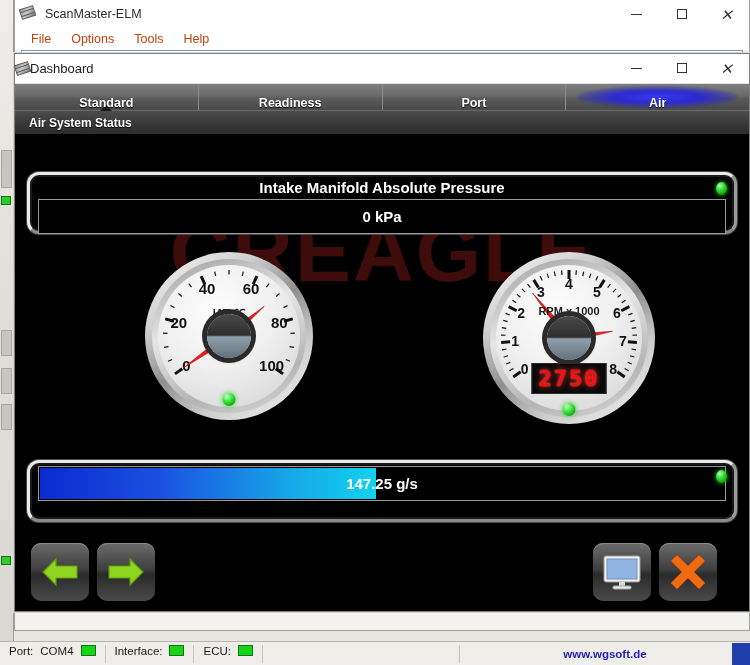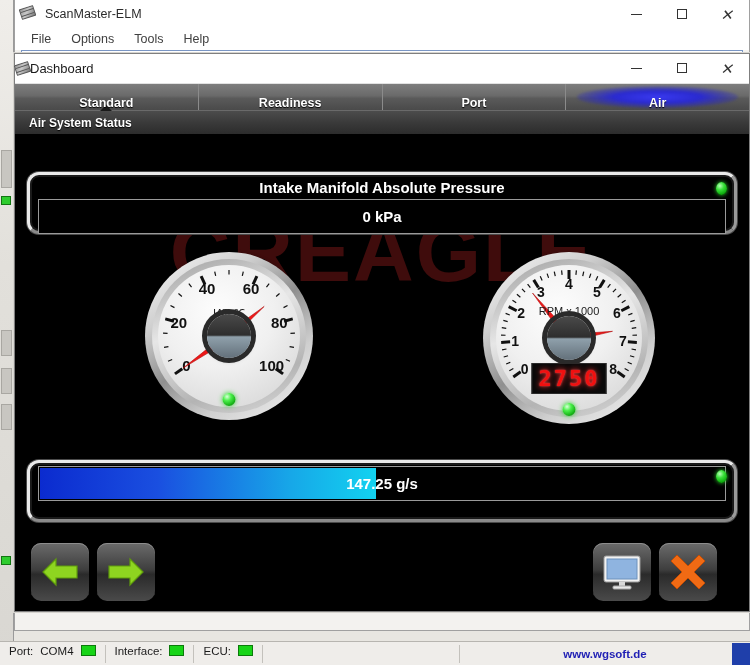--- a/index.html
+++ b/index.html
@@ -44,21 +44,21 @@
   .chip-icon:before { top:3px; } .chip-icon:after { top:7px; }
   .main-title .t-text { font-size: 12.5px; color: #2b2b2b; }
   .wbtns { position: absolute; right: 0; top: 0; height: 28px; display: flex; }
   .wbtn { width: 45px; height: 28px; display:flex; align-items:center; justify-content:center;
           font-size: 13px; color: #333; }
   .glyph-min { display:block; width:11px; height:1px; background:#333; }
   .glyph-max { display:block; width:10px; height:10px; border:1px solid #333; }
   .glyph-x { font-size:15px; line-height:15px; color:#333; }
 
   .menubar { height: 22px; background:#ffffff; display:flex; align-items:center; padding-left:8px; gap:4px; }
-  .menu-item { font-size:12.5px; color:#404040; padding:2px 8px; }
+  .menu-item { font-size:12.5px; color:#c2410c; padding:2px 8px; }
 
   .main-client { position:absolute; left:0; right:0; top:50px; bottom:0; background:#f3f2ef; }
   .toolbar-hint { position:absolute; left:6px; top:0; right:6px; height:8px;
     border-top:1px solid #7a96c4; border-left:1px solid #7a96c4; border-right:1px solid #7a96c4; background:#ffffff;}
 
   
   .under-btn {
     position:absolute; height:20px; background:linear-gradient(180deg,#f6f5f3,#e1dfda);
     border:1px solid #a9a7a2; border-radius:2px; font-size:11px; color:#8d8b87;
     display:flex; align-items:center; justify-content:center; overflow:hidden;
@@ -161,21 +161,21 @@
     background: linear-gradient(160deg,#9e9e9e,#e6e6e6 40%,#b4b4b4 75%,#dcdcdc);
   }
   .gauge-face {
     position:absolute; inset:13px; border-radius:50%;
     background: radial-gradient(circle at 42% 32%, #fdfdfd 0%, #f0f0f0 45%, #dcdcdc 80%, #c9c9c9 100%);
     overflow:hidden;
   }
   .gauge svg { position:absolute; inset:0; width:100%; height:100%; }
   .gauge-label {
     position:absolute; left:0; right:0; text-align:center;
-    font-size:11px; font-weight:normal; color:#1b1b1b;
+    font-size:11px; font-weight:bold; color:#1b1b1b;
   }
   .gauge-hub {
     position:absolute; left:50%; top:50%; transform:translate(-50%,-50%);
     width:44px; height:44px; border-radius:50%;
     background: linear-gradient(180deg,#4a4a4a 0%,#2e2e2e 48%,#8fa0ab 52%, #63707a 100%);
     box-shadow: 0 0 0 5px #2a2a2a, 0 2px 5px rgba(0,0,0,0.6);
     z-index: 6;
   }
   .gauge-led {
     position:absolute; left:50%; transform:translateX(-50%);

